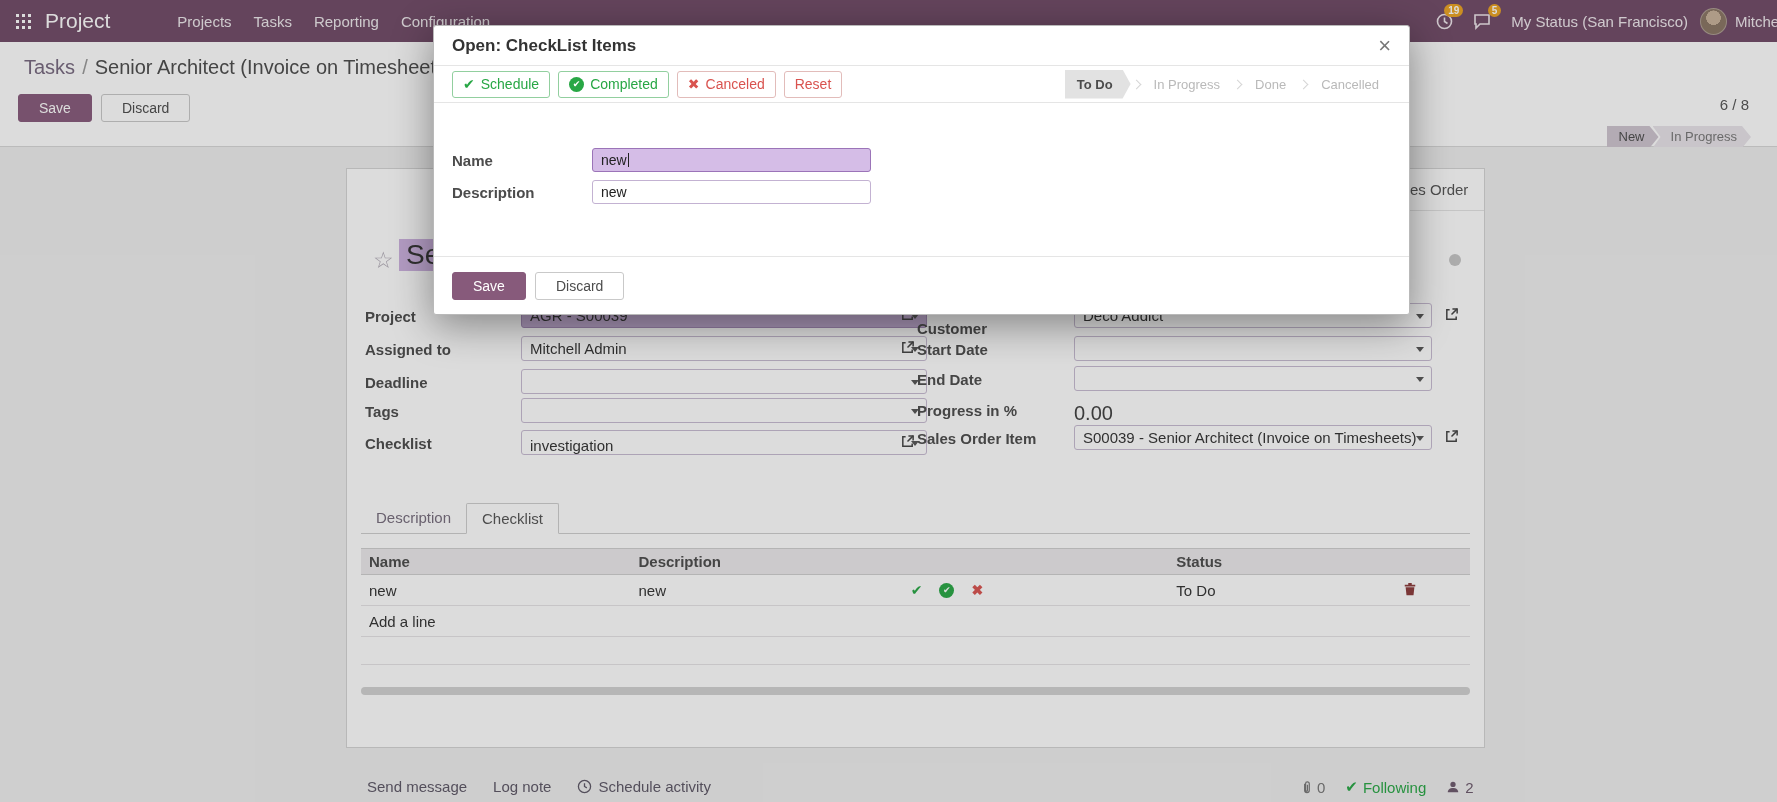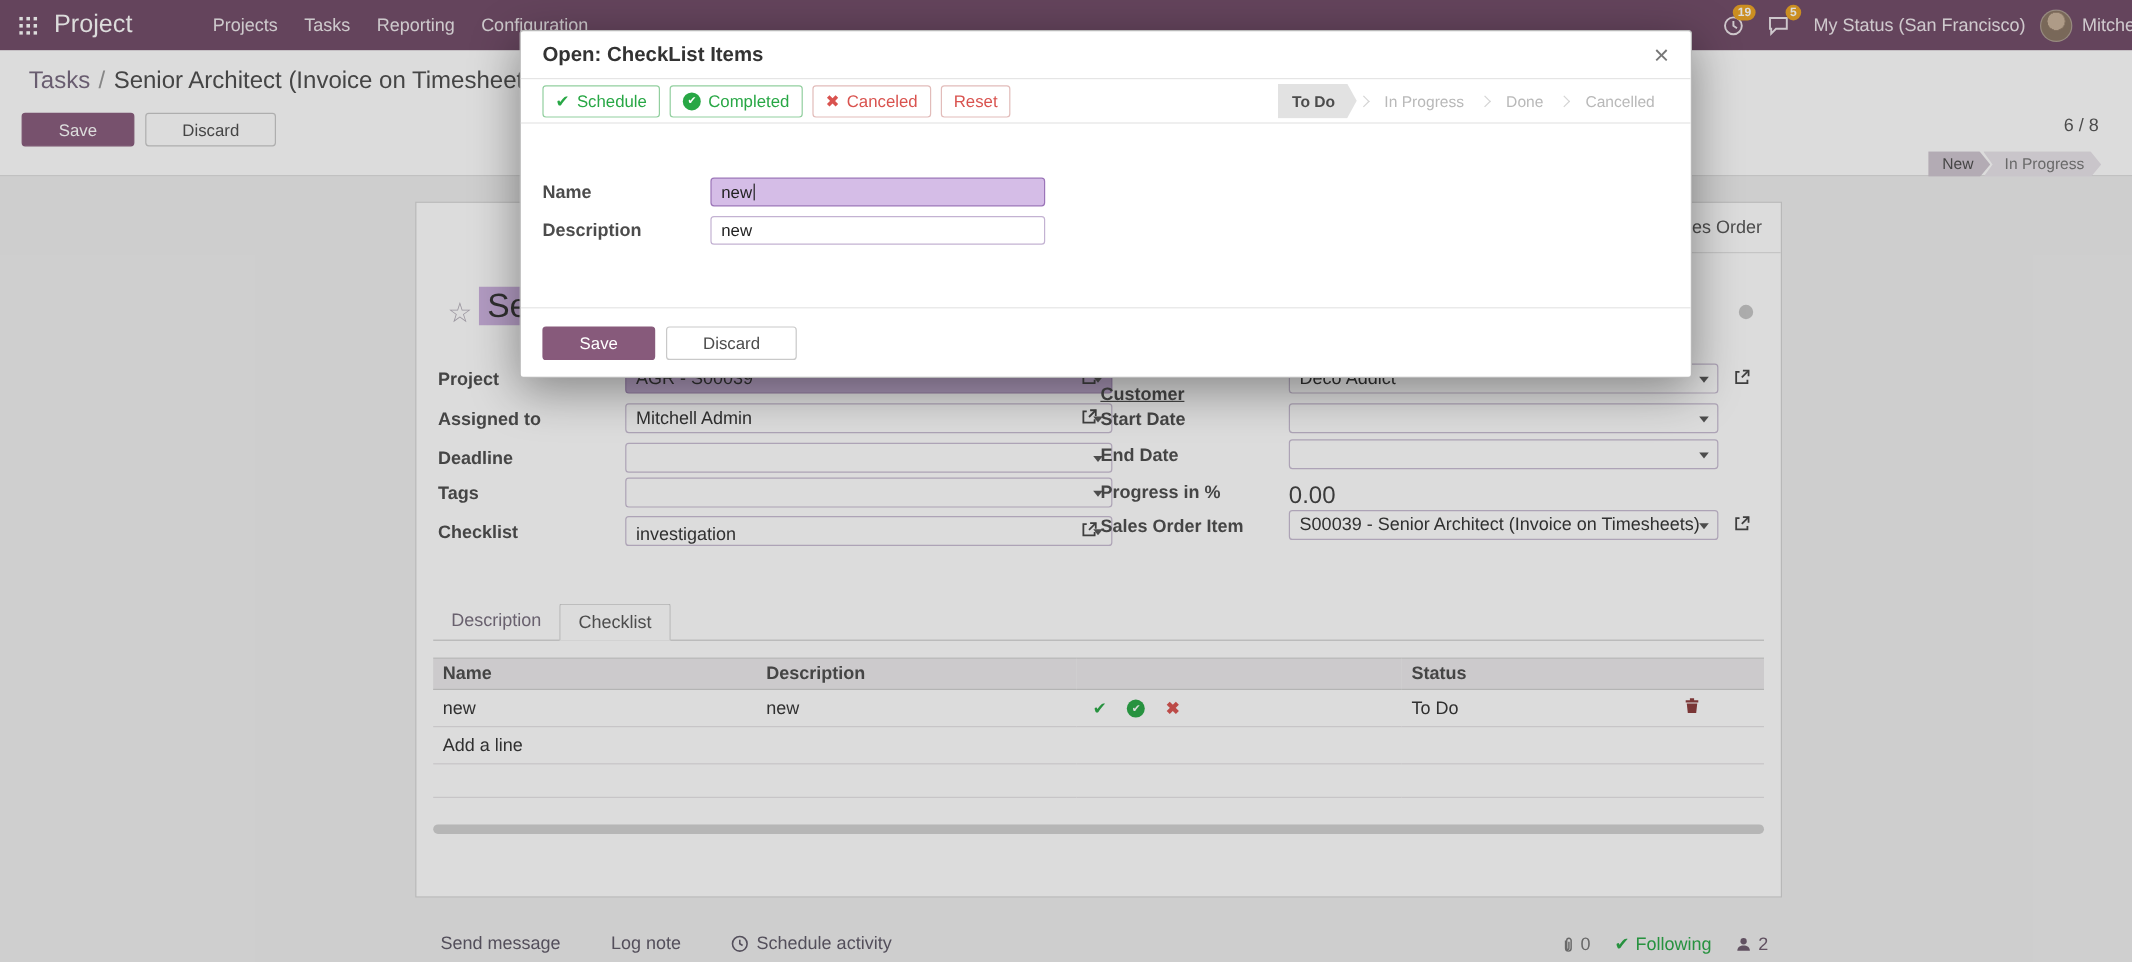--- a/index.html
+++ b/index.html
@@ -38,21 +38,21 @@
   
   .control-panel {
     position:absolute; top:42px; left:0; right:0; height:105px; background:#fff;
     border-bottom:1px solid #d8d8d8; z-index:1;
   }
   .breadcrumb { position:absolute; left:24px; top:14px; font-size:20px; color:#4c4c4c; }
   .bc-parent { color:#77687f; cursor:pointer; }
   .bc-sep { color:#999; margin:0 7px; }
   .cp-buttons { position:absolute; left:18px; top:52px; display:flex; gap:9px; }
   .btn {
-    font-size:14px; padding:5px 30px; border-radius:3px; border:1px solid transparent; cursor:pointer;
+    font-size:14px; padding:5px 20px; border-radius:3px; border:1px solid transparent; cursor:pointer;
     font-family:"Liberation Sans",sans-serif;
   }
   .btn-primary { background:#875A7B; color:#fff; border-color:#875A7B; }
   .btn-default { background:#fff; color:#4c4c4c; border-color:#c9c9c9; }
   .pager { position:absolute; right:28px; top:54px; font-size:15px; color:#555; cursor:pointer; }
   .stages { position:absolute; right:26px; top:84px; display:flex; }
   .stage-arrow {
     height:22px; line-height:22px; font-size:13px; padding:0 14px 0 12px; cursor:pointer;
     clip-path: polygon(0 0, calc(100% - 9px) 0, 100% 50%, calc(100% - 9px) 100%, 0 100%);
   }
@@ -113,21 +113,21 @@
     width:15px; height:15px; border-radius:50%; background:#28a745; color:#fff; font-size:9px;
     display:inline-flex; align-items:center; justify-content:center; cursor:pointer;
   }
   .ic-cross { color:#d9534f; font-weight:bold; font-size:14px; cursor:pointer; }
   .add-line { color:#7a5a74; cursor:pointer; }
   .empty-row td { height:28px; }
   .hscrollbar { position:absolute; left:14px; top:518px; width:1109px; height:8px; background:#d2d2d2; border-radius:4px; cursor:pointer; }
 
   
   .chatter { position:absolute; left:0; right:0; top:628px; height:26px; font-size:15px; }
-  .chat-links { position:absolute; left:367px; top:3px; display:flex; gap:42px; align-items:center; color:#5d5766; }
+  .chat-links { position:absolute; left:367px; top:3px; display:flex; gap:26px; align-items:center; color:#5d5766; }
   .chat-link { cursor:pointer; display:flex; align-items:center; gap:6px; }
   .chat-right { position:absolute; left:1300px; top:3px; display:flex; gap:20px; align-items:center; }
   .follow { color:#28a745; display:flex; align-items:center; gap:5px; cursor:pointer; }
   .attach { color:#777; display:flex; align-items:center; gap:4px; cursor:pointer; }
   .followers { color:#6d5a6d; display:flex; align-items:center; gap:5px; cursor:pointer; }
 
   
   .backdrop { position:absolute; inset:0; background:rgba(40,40,40,0.16); z-index:30; }
   .modal {
     position:absolute; left:433px; top:25px; width:977px; height:290px; background:#fff;
@@ -272,21 +272,21 @@
         <span class="caret"></span>
       </div>
     <span class="abs link-icon" style="left:553px; top:265px;">
       <svg width="15" height="15" viewBox="0 0 16 16">
           <path d="M6 3H3v10h10v-3" fill="none" stroke="#444" stroke-width="1.6"></path>
           <path d="M9 2h5v5" fill="none" stroke="#444" stroke-width="1.6"></path>
           <path d="M14 2l-6 6" stroke="#444" stroke-width="1.6"></path>
         </svg>
     </span>
 
-    <div class="abs flabel" style="left:570px; top:151px;text-decoration:underline;">Customer</div>
+    <div class="abs flabel" style="left:570px; top:151px;">Customer</div>
     <div class="abs o-input" style="left:727px; top:134px; width:358px;">
         <span>Deco Addict</span>
         <span class="caret"></span>
       </div>
     <span class="abs link-icon" style="left:1097px; top:138px;">
       <svg width="15" height="15" viewBox="0 0 16 16">
           <path d="M6 3H3v10h10v-3" fill="none" stroke="#444" stroke-width="1.6"></path>
           <path d="M9 2h5v5" fill="none" stroke="#444" stroke-width="1.6"></path>
           <path d="M14 2l-6 6" stroke="#444" stroke-width="1.6"></path>
         </svg>

